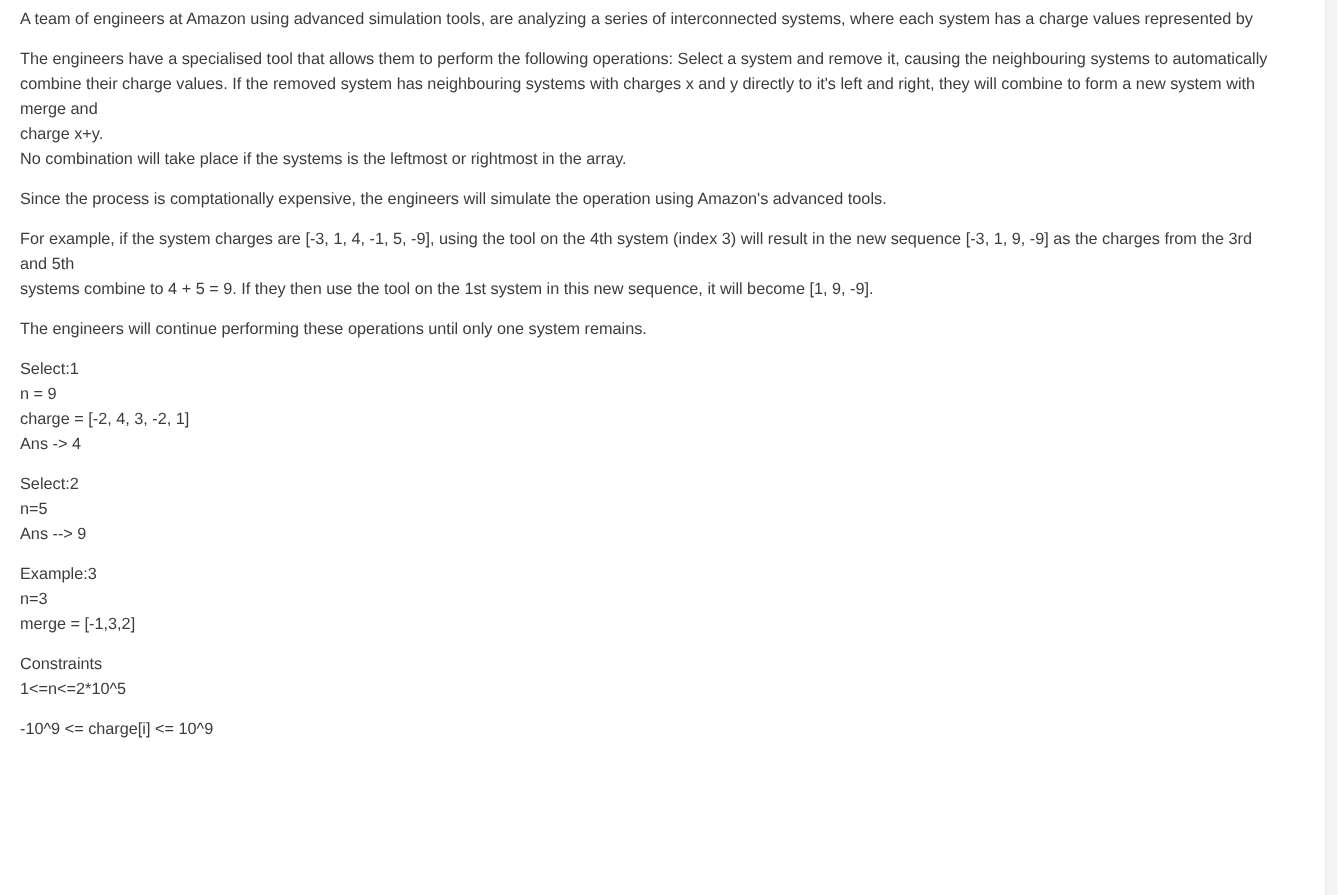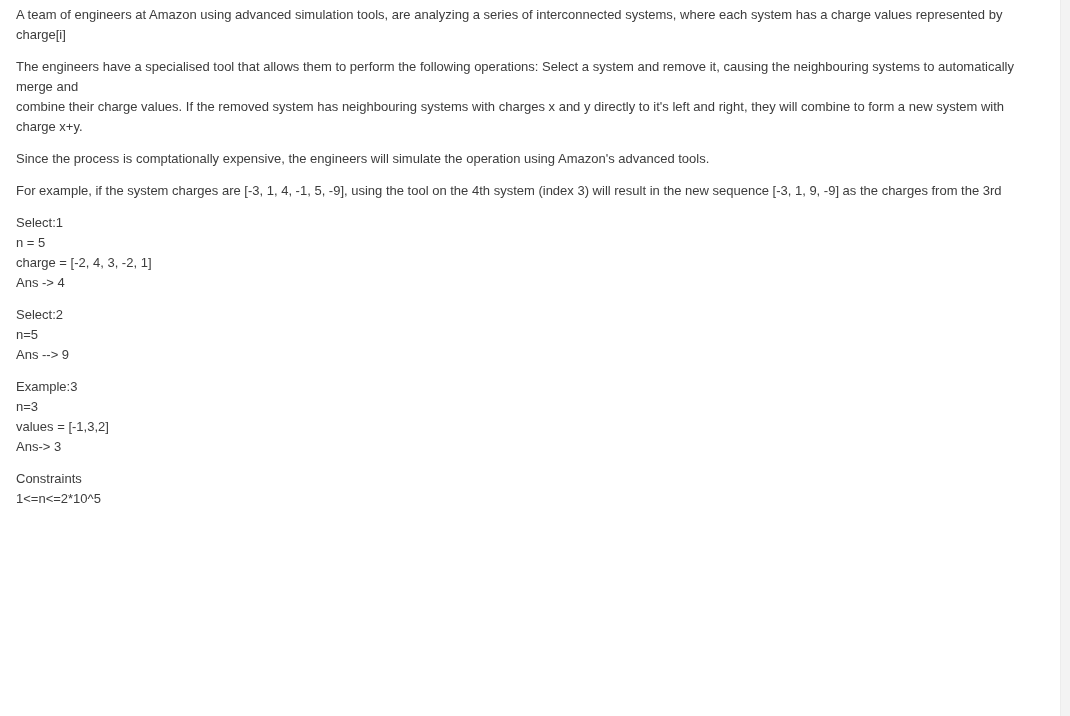--- a/index.html
+++ b/index.html
@@ -40,61 +40,68 @@
     }
   </style>
 </head>
 <body>
 
 <div class="page">
   <div class="content">
 
     <p class="para">
       <span class="line">A team of engineers at Amazon using advanced simulation tools, are analyzing a series of interconnected systems, where each system has a charge values represented by</span>
-      <span class="line">charge[i]</span>
     </p>
 
     <p class="para">
       <span class="line">The engineers have a specialised tool that allows them to perform the following operations: Select a system and remove it, causing the neighbouring systems to automatically</span>
+      <span class="line">combine their charge values. If the removed system has neighbouring systems with charges x and y directly to it's left and right, they will combine to form a new system with</span>
       <span class="line">merge and</span>
-      <span class="line">combine their charge values. If the removed system has neighbouring systems with charges x and y directly to it's left and right, they will combine to form a new system with</span>
       <span class="line">charge x+y.</span>
+      <span class="line">No combination will take place if the systems is the leftmost or rightmost in the array.</span>
     </p>
 
     <p class="para">
       <span class="line">Since the process is comptationally expensive, the engineers will simulate the operation using Amazon's advanced tools.</span>
     </p>
 
     <p class="para">
       <span class="line">For example, if the system charges are [-3, 1, 4, -1, 5, -9], using the tool on the 4th system (index 3) will result in the new sequence [-3, 1, 9, -9] as the charges from the 3rd</span>
+      <span class="line">and 5th</span>
+      <span class="line">systems combine to 4 + 5 = 9. If they then use the tool on the 1st system in this new sequence, it will become [1, 9, -9].</span>
     </p>
 
+    <p class="para">
+      <span class="line">The engineers will continue performing these operations until only one system remains.</span>
+    </p>
 
 
     <p class="para">
       <span class="line">Select:1</span>
-      <span class="line">n = 5</span>
+      <span class="line">n = 9</span>
       <span class="line">charge = [-2, 4, 3, -2, 1]</span>
       <span class="line">Ans -&gt; 4</span>
     </p>
 
     <p class="para">
       <span class="line">Select:2</span>
       <span class="line">n=5</span>
       <span class="line">Ans --&gt; 9</span>
     </p>
 
     <p class="para">
       <span class="line">Example:3</span>
       <span class="line">n=3</span>
-      <span class="line">values = [-1,3,2]</span>
-      <span class="line">Ans-&gt; 3</span>
+      <span class="line">merge = [-1,3,2]</span>
     </p>
 
     <p class="para">
       <span class="line">Constraints</span>
       <span class="line">1&lt;=n&lt;=2*10^5</span>
     </p>
 
+    <p class="para">
+      <span class="line">-10^9 &lt;= charge[i] &lt;= 10^9</span>
+    </p>
 
   </div>
   <div class="scrollbar"></div>
 </div>
 
 </body></html>

